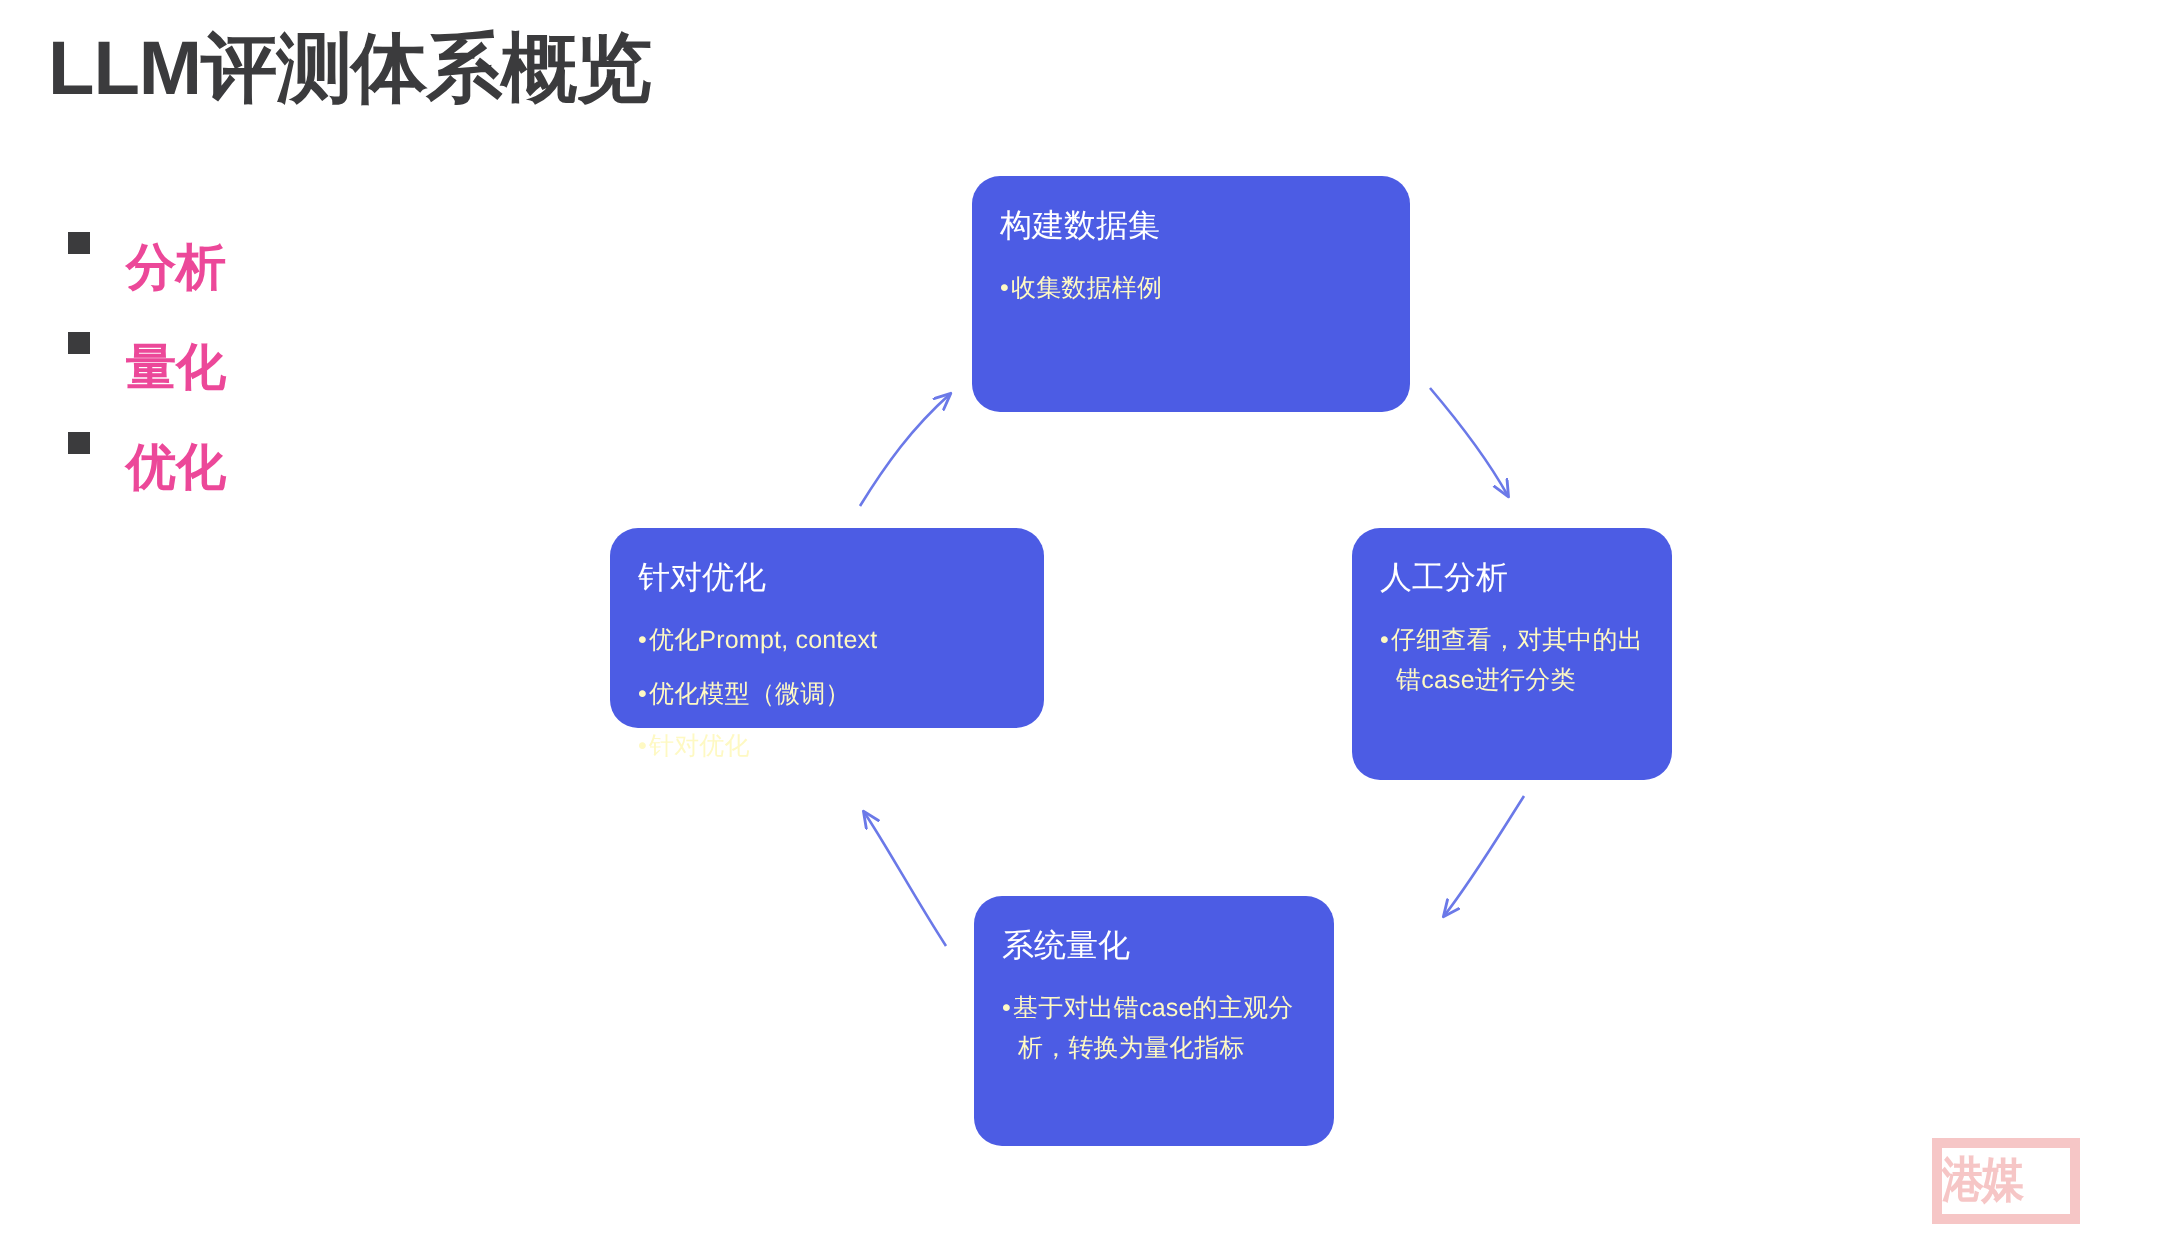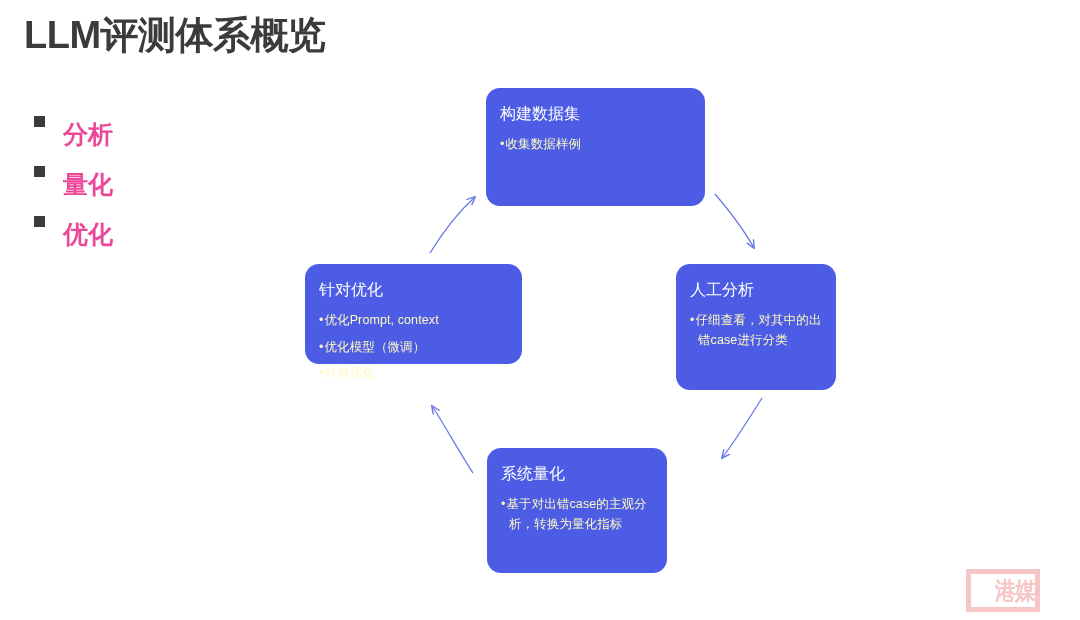--- a/index.html
+++ b/index.html
@@ -112,21 +112,21 @@
   .watermark {
     position: absolute;
     left: 966px;
     top: 569px;
     width: 74px;
     height: 43px;
     border: 5px solid #f6c6c6;
     box-sizing: border-box;
     display: flex;
     align-items: center;
-    justify-content: flex-end;
+    justify-content: flex-start;
     overflow: hidden;
   }
   .watermark-text {
     font-size: 21px;
     font-weight: bold;
     color: #f6c6c6;
     letter-spacing: -1px;
     line-height: 1;
     white-space: nowrap;
     transform: scaleY(1.15);

